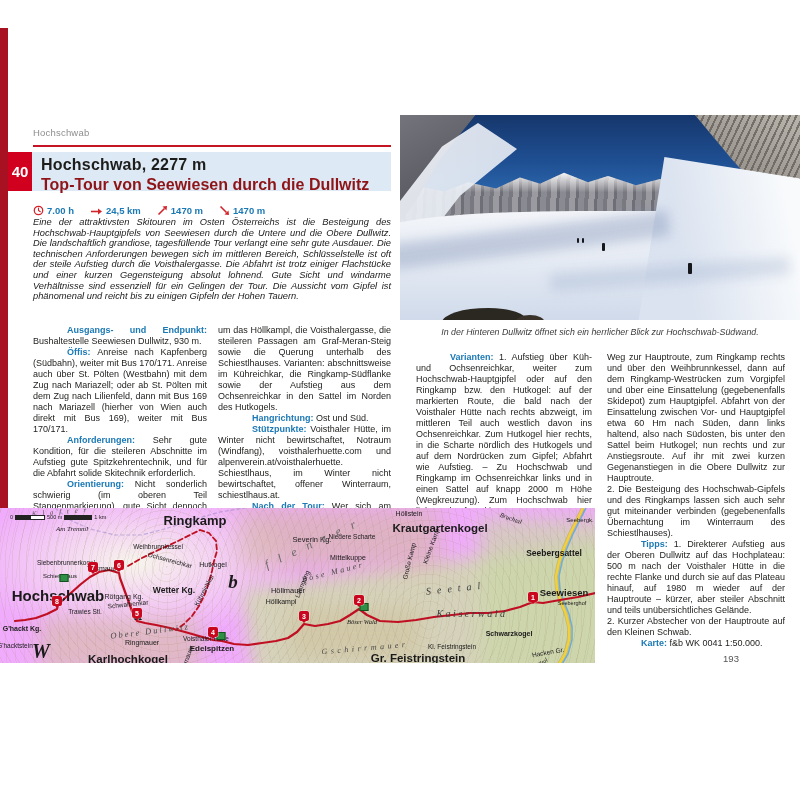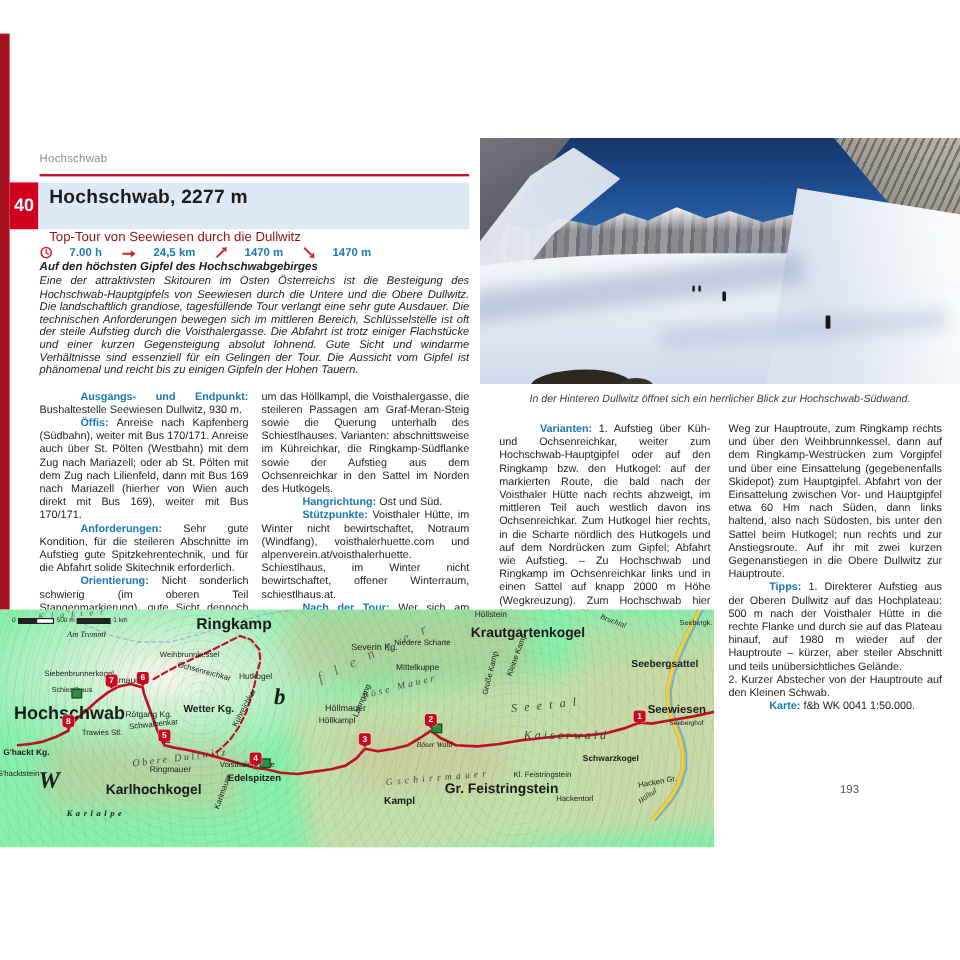--- a/index.html
+++ b/index.html
@@ -9,25 +9,25 @@
 
   
   #side-strip{left:0;top:28px;width:8px;height:480px;background:#a81122;}
   #section-header{left:33px;top:127px;font-size:9.5px;color:#8e8e8e;letter-spacing:.2px;}
   #header-rule{left:33px;top:145px;width:358px;height:1.5px;background:#c41425;}
   #route-number{left:8px;top:152px;width:24px;height:39px;background:#d1001f;color:#fff;
        font-weight:bold;font-size:15px;display:flex;align-items:center;justify-content:center;}
   #title-box{left:32px;top:152px;width:359px;height:39px;background:#dde9f4;
        padding:4px 0 0 9px;box-sizing:border-box;}
   #route-title{font-size:16px;font-weight:bold;color:#1d1d1b;letter-spacing:.2px;}
-  #route-subtitle{font-size:11px;font-weight:normal;color:#8e1418;margin-top:18px;}
+  #route-subtitle{font-size:16px;font-weight:bold;color:#8e1418;margin-top:2px;}
 
   
   #stats{left:33px;top:203px;height:14px;display:flex;gap:16px;align-items:center;}
-  .stat{display:flex;gap:14px;align-items:flex-end;}
+  .stat{display:flex;gap:3px;align-items:flex-end;}
   .stat .icon{display:flex;align-items:center;}
   .stat .val{color:#1b79b5;font-weight:bold;font-size:9.5px;}
 
   
   #intro{left:33px;top:217px;width:358px;}
   #intro-heading{font-size:9.6px;font-weight:bold;font-style:italic;margin-bottom:1px;}
   #intro-body{font-size:9.3px;line-height:10.6px;font-style:italic;text-align:justify;color:#222;}
 
   
   .info-col{font-size:9px;line-height:11px;text-align:justify;color:#1d1d1b;}
@@ -70,21 +70,21 @@
   #photo .rocks-bl{position:absolute;left:42px;bottom:-4px;width:85px;height:16px;background:#2b2721;
        border-radius:60% 50% 0 0/100% 90% 0 0;}
   #photo .rocks-bl2{position:absolute;left:115px;bottom:-3px;width:30px;height:8px;background:#38322a;
        border-radius:50% 50% 0 0/100% 100% 0 0;}
   .skier{position:absolute;background:#15171c;border-radius:1px;}
 
   #photo-caption{left:400px;top:327px;width:400px;text-align:center;font-style:italic;
        font-size:8.8px;color:#3c3c3c;}
 
   
-  #map{left:0;top:508px;width:595px;height:198px;background:#86efac;overflow:hidden;}
+  #map{left:0;top:508px;width:595px;height:155px;background:#f0abfc;overflow:hidden;}
   #map::before{content:"";position:absolute;inset:0;z-index:1;
        background:
          repeating-radial-gradient(circle at 28% 38%,rgba(156,128,82,.13) 0 1px,rgba(0,0,0,0) 1px 7px),
          repeating-radial-gradient(circle at 72% 72%,rgba(156,128,82,.10) 0 1px,rgba(0,0,0,0) 1px 9px);}
   .map-blob{position:absolute;z-index:0;}
   #map-svg{position:absolute;left:0;top:0;z-index:2;}
   #map-labels{position:absolute;inset:0;z-index:3;}
   #map-wps{position:absolute;inset:0;z-index:4;}
   .map-label{position:absolute;white-space:nowrap;color:#1a1a1a;}
   .map-label.serif{font-family:"Liberation Serif",serif;}
@@ -100,21 +100,21 @@
   .road-casing{fill:none;stroke:#b89b2e;stroke-width:4;opacity:.45;}
   .road{fill:none;stroke:#f3cf3a;stroke-width:2.4;}
   .stream{fill:none;stroke:#64a9d8;stroke-width:1.5;opacity:.9;}
   .boundary{fill:none;stroke:#9a86c8;stroke-width:1.2;stroke-dasharray:4 2;opacity:.55;}
   #scalebar{position:absolute;left:8px;top:6px;z-index:5;display:flex;align-items:flex-end;gap:0;}
   #scalebar .seg{height:3px;border:1px solid #222;}
   #scalebar .seg.b{background:#222;}
   #scalebar .seg.w{background:#fff;}
   .scale-label{font-size:5.5px;color:#222;margin:0 2px;}
 
-  #page-number{left:700px;top:653px;width:62px;text-align:left;font-size:9.5px;color:#555;}
+  #page-number{left:700px;top:653px;width:62px;text-align:center;font-size:9.5px;color:#555;}
 </style>
 </head>
 <body>
 
 <div class="abs" id="side-strip"></div>
 
 <div class="abs" id="section-header">Hochschwab</div>
 <div class="abs" id="header-rule"></div>
 
 <div class="abs" id="route-number">40</div>
@@ -156,21 +156,20 @@
         <svg width="11" height="11" viewBox="0 0 11 11">
           <path d="M1.5 1.5 L7.5 7.5" stroke="#d2232a" stroke-width="1.6"></path>
           <path d="M9.5 5.5 L10 10 L5.5 9.5 Z" fill="#d2232a"></path>
         </svg>
       </span>
       <span class="val">1470 m</span>
     </span>
   </div>
 
 <div class="abs" id="intro">
-  <div id="intro-heading">Auf den höchsten Gipfel des Hochschwabgebirges</div>
   <div id="intro-body">Eine der attraktivsten Skitouren im Osten Österreichs ist die Besteigung des Hochschwab-Hauptgipfels von Seewiesen durch die Untere und die Obere Dullwitz. Die landschaftlich grandiose, tagesfüllende Tour verlangt eine sehr gute Ausdauer. Die technischen Anforderungen bewegen sich im mittleren Bereich, Schlüsselstelle ist oft der steile Aufstieg durch die Voisthalergasse. Die Abfahrt ist trotz einiger Flachstücke und einer kurzen Gegensteigung absolut lohnend. Gute Sicht und windarme Verhältnisse sind essenziell für ein Gelingen der Tour. Die Aussicht vom Gipfel ist phänomenal und reicht bis zu einigen Gipfeln der Hohen Tauern.</div>
 </div>
 
 <div class="abs info-col" id="col1">
     <p><span class="kw">Ausgangs- und Endpunkt: </span>Bushaltestelle Seewiesen Dullwitz, 930 m.</p>
     <p><span class="kw">Öffis: </span>Anreise nach Kapfenberg (Südbahn), weiter mit Bus 170/171. Anreise auch über St. Pölten (Westbahn) mit dem Zug nach Mariazell; oder ab St. Pölten mit dem Zug nach Lilienfeld, dann mit Bus 169 nach Mariazell (hierher von Wien auch direkt mit Bus 169), weiter mit Bus 170/171.</p>
     <p><span class="kw">Anforderungen: </span>Sehr gute Kondition, für die steileren Abschnitte im Aufstieg gute Spitzkehrentechnik, und für die Abfahrt solide Skitechnik erforderlich.</p>
     <p><span class="kw">Orientierung: </span>Nicht sonderlich schwierig (im oberen Teil Stangenmarkierung), gute Sicht dennoch unerlässlich.</p>
     <p><span class="kw">Lawinengefährdung: </span>Mitunter lawinengefährdet. Zu beachten sind vor allem der Abschnitt</p>
   </div>
@@ -198,20 +197,21 @@
   <div class="rocks-bl"></div>
   <div class="rocks-bl2"></div>
 </div>
 <div class="abs" id="photo-caption">In der Hinteren Dullwitz öffnet sich ein herrlicher Blick zur Hochschwab-Südwand.</div>
 
 <div class="abs info-col" id="col3">
     <p><span class="kw">Varianten: </span>1. Aufstieg über Küh- und Ochsenreichkar, weiter zum Hochschwab-Hauptgipfel oder auf den Ringkamp bzw. den Hutkogel: auf der markierten Route, die bald nach der Voisthaler Hütte nach rechts abzweigt, im mittleren Teil auch westlich davon ins Ochsenreichkar. Zum Hutkogel hier rechts, in die Scharte nördlich des Hutkogels und auf dem Nordrücken zum Gipfel; Abfahrt wie Aufstieg. – Zu Hochschwab und Ringkamp im Ochsenreichkar links und in einen Sattel auf knapp 2000 m Höhe (Wegkreuzung). Zum Hochschwab hier links und auf markiertem</p>
   </div>
 <div class="abs info-col" id="col4">
     <p>Weg zur Hauptroute, zum Ringkamp rechts und über den Weihbrunnkessel, dann auf dem Ringkamp-Westrücken zum Vorgipfel und über eine Einsattelung (gegebenenfalls Skidepot) zum Hauptgipfel. Abfahrt von der Einsattelung zwischen Vor- und Hauptgipfel etwa 60 Hm nach Süden, dann links haltend, also nach Südosten, bis unter den Sattel beim Hutkogel; nun rechts und zur Anstiegsroute. Auf ihr mit zwei kurzen Gegenanstiegen in die Obere Dullwitz zur Hauptroute.</p>
+    <p>2. Die Besteigung des Hochschwab-Gipfels und des Ringkamps lassen sich auch sehr gut miteinander verbinden (gegebenenfalls Übernachtung im Winterraum des Schiestlhauses).</p>
     <p><span class="kw">Tipps: </span>1. Direkterer Aufstieg aus der Oberen Dullwitz auf das Hochplateau: 500 m nach der Voisthaler Hütte in die rechte Flanke und durch sie auf das Plateau hinauf, auf 1980 m wieder auf der Hauptroute – kürzer, aber steiler Abschnitt und teils unübersichtliches Gelände.</p>
     <p>2. Kurzer Abstecher von der Hauptroute auf den Kleinen Schwab.</p>
     <p><span class="kw">Karte: </span>f&amp;b WK 0041 1:50.000.</p>
   </div>
 
 <div class="abs" id="map">
   <div class="map-blob" style="left:-30px;top:-20px;width:330px;height:150px;background:radial-gradient(ellipse at center,#f7f5ec 0%,rgba(247,245,236,0) 72%);"></div>
   <div class="map-blob" style="left:250px;top:55px;width:380px;height:140px;background:#cfdcab;transform:rotate(-8deg);filter:blur(9px);opacity:.8;"></div>
   <div class="map-blob" style="left:480px;top:10px;width:130px;height:170px;background:#c9d8a6;filter:blur(10px);opacity:.65;"></div>
   <div class="map-blob" style="left:240px;top:0px;width:200px;height:60px;background:#cdb98e;filter:blur(12px);opacity:.5;"></div>

